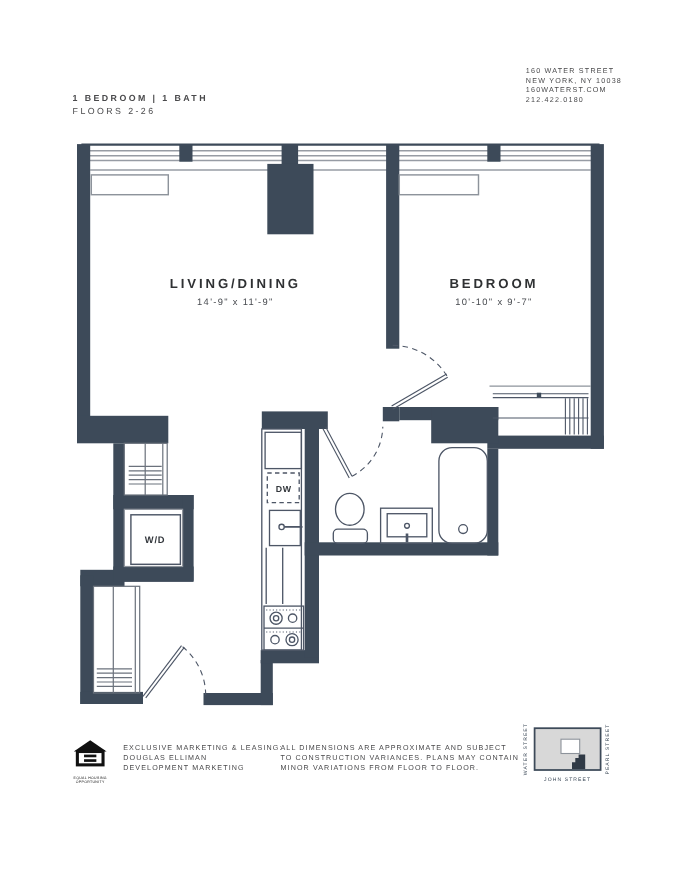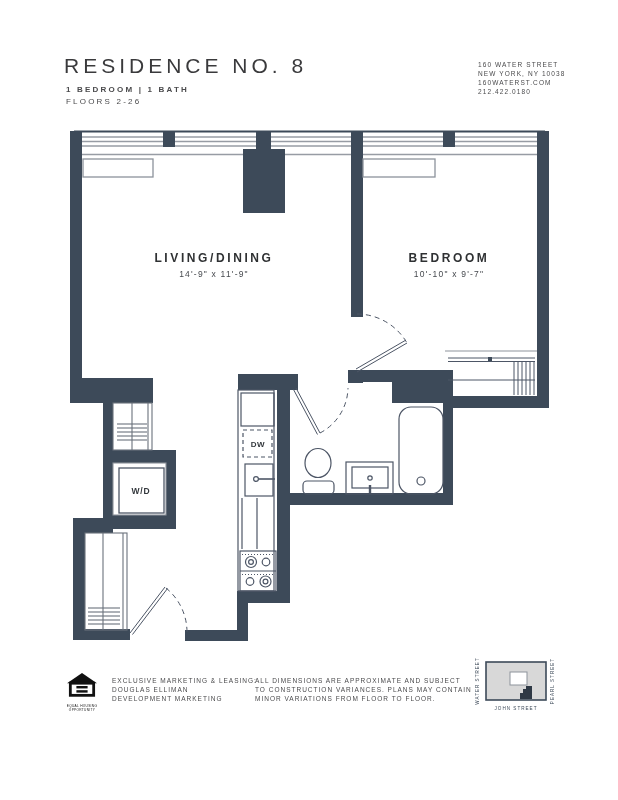--- a/index.html
+++ b/index.html
@@ -33,21 +33,20 @@
     position:absolute;left:255px;top:676px;font-size:6.5px;letter-spacing:1px;
     line-height:9px;color:#4a4a4c;
   }
   .map{position:absolute;left:462px;top:652px;}
 </style>
 </head>
 <body>
 
 <div class="page">
 
-  <div class="hdr-title">RESIDENCE NO. 8</div>
   <div class="hdr-sub">1 BEDROOM | 1 BATH</div>
   <div class="hdr-floors">FLOORS 2-26</div>
   <div class="hdr-address">
     <div>160 WATER STREET</div>
     <div>NEW YORK, NY 10038</div>
     <div>160WATERST.COM</div>
     <div>212.422.0180</div>
   </div>
 
   <svg class="plan-svg" width="618" height="800" viewBox="0 0 618 800">

